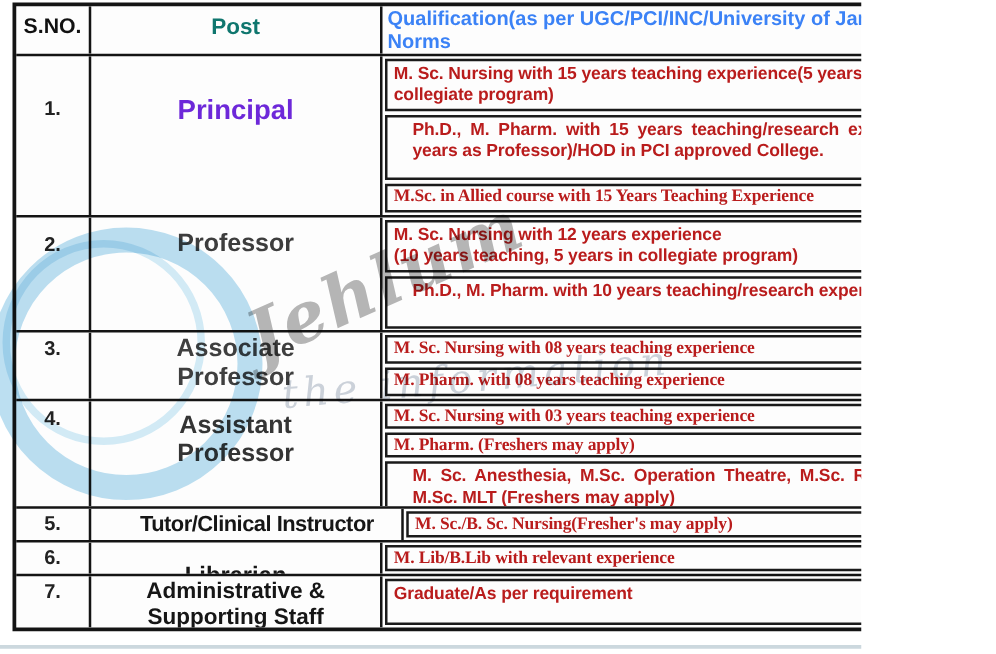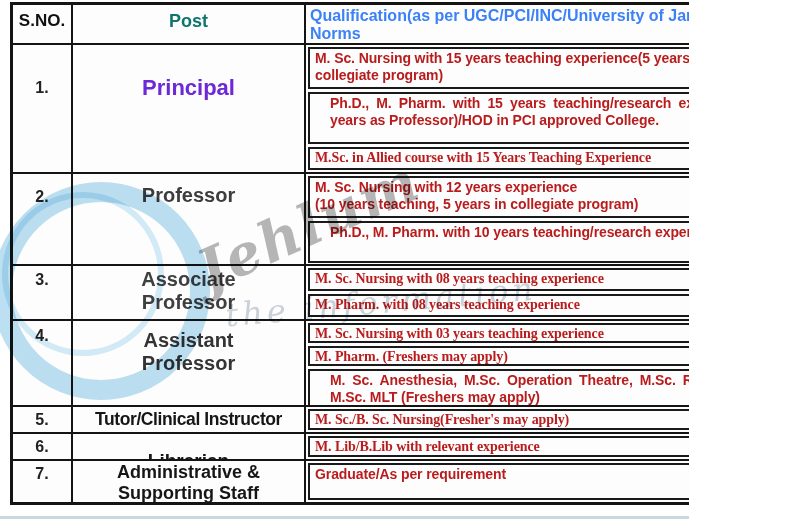--- a/index.html
+++ b/index.html
@@ -68,21 +68,21 @@
     flex:1 1 auto;box-sizing:border-box;
     padding:2px 4px;
     font-weight:bold;font-size:16px;color:#3b82f6;
     line-height:1.15;white-space:pre-line;
   }
   
   .post-principal{font-size:22px;color:#6d28d9;padding-top:30px;}
   .post-professor{font-size:20px;color:#3d3d3d;padding-top:10px;}
   .post-assoc{font-size:20px;color:#3f3f3f;padding-top:2px;}
   .post-assist{font-size:20px;color:#343434;padding-top:8px;}
-  .post-tutor{font-size:17.5px;color:#161616;letter-spacing:-0.4px;padding-top:2px;}
+  .post-tutor{font-size:17.5px;color:#161616;letter-spacing:-0.4px;padding-top:2px;margin-left:17px;}
   .post-librarian{font-size:19px;color:#161616;padding-top:16px;}
   .post-admin{font-size:18px;color:#161616;padding-top:1px;}
   .num-1{padding-top:34px;}
   .num-2{padding-top:14px;}
   .num-3{padding-top:5px;}
   .num-4{padding-top:6px;}
   
   .r-hdr{height:40px;flex:0 0 40px;}
   .r-1{height:129px;flex:0 0 129px;}
   .r-2{height:92px;flex:0 0 92px;}

